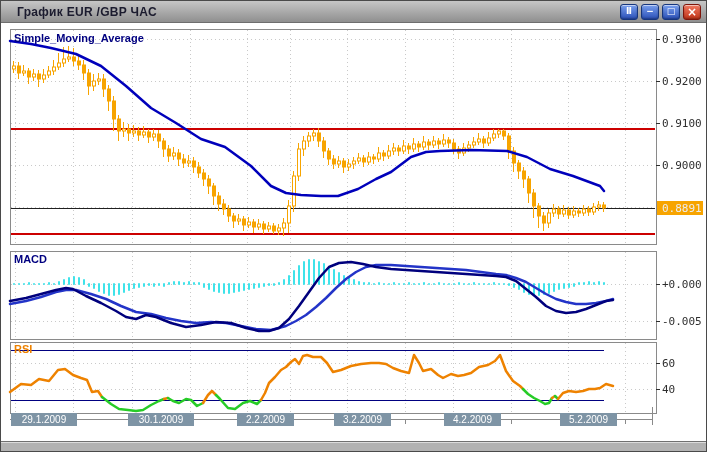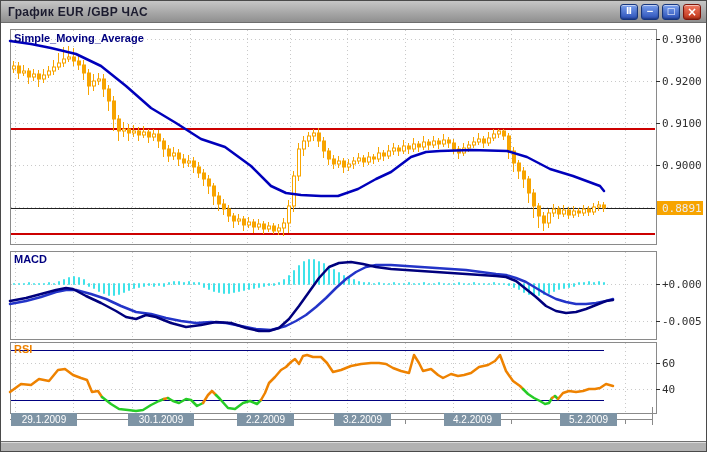--- a/index.html
+++ b/index.html
@@ -1,20 +1,20 @@
 <!DOCTYPE html>
 <html><head>
 <meta charset="utf-8">
 <style>
   html,body{margin:0;padding:0;background:#e8e8e8;}
   .window{position:relative;width:707px;height:452px;box-sizing:border-box;
     border:1px solid #4a4a4a;background:#ffffff;overflow:hidden;
     font-family:"Liberation Sans",sans-serif;}
   .titlebar{position:relative;z-index:3;height:21px;display:flex;align-items:center;
-    padding:0 5px 0 7px;background:linear-gradient(#c6c6c6,#8f8f8f);
+    padding:0 5px 0 16px;background:linear-gradient(#c6c6c6,#8f8f8f);
     border-bottom:1px solid #6e6e6e;}
   .title{font:bold 12px "Liberation Sans",sans-serif;color:#1b1b2e;letter-spacing:.3px;}
   .winbtns{margin-left:auto;display:flex;gap:3px;}
   .wbtn{width:16px;height:14px;border-radius:3px;display:flex;align-items:center;
     justify-content:center;color:#fff;cursor:pointer;
     box-shadow:inset 0 1px 0 rgba(255,255,255,.55), inset 0 -1px 2px rgba(0,0,0,.3);}
   .wbtn span{font:bold 9px "DejaVu Sans",sans-serif;line-height:1;transform:translateY(-.5px);}
   .wbtn.close span{font-size:12px;}
   .wbtn.blue{background:linear-gradient(#7aa0ee,#2a50b8);border:1px solid #16367e;}
   .wbtn.red{background:linear-gradient(#f07a62,#c23418);border:1px solid #7e150a;}

